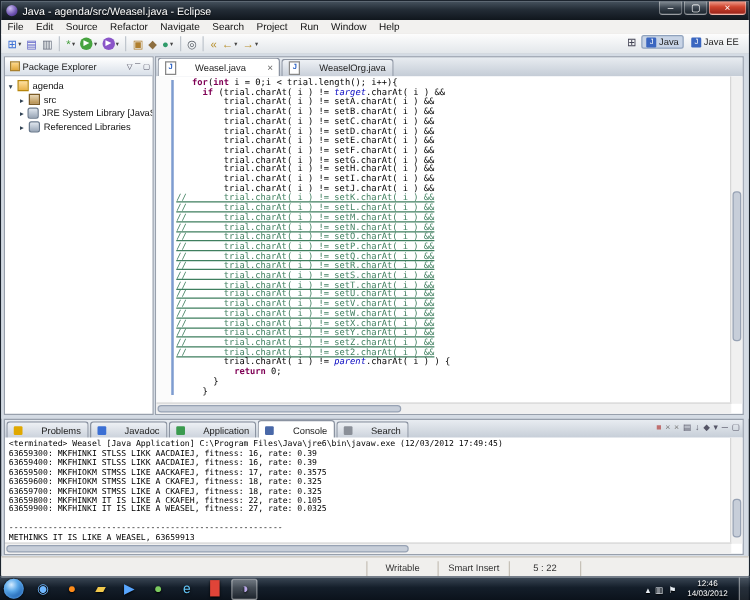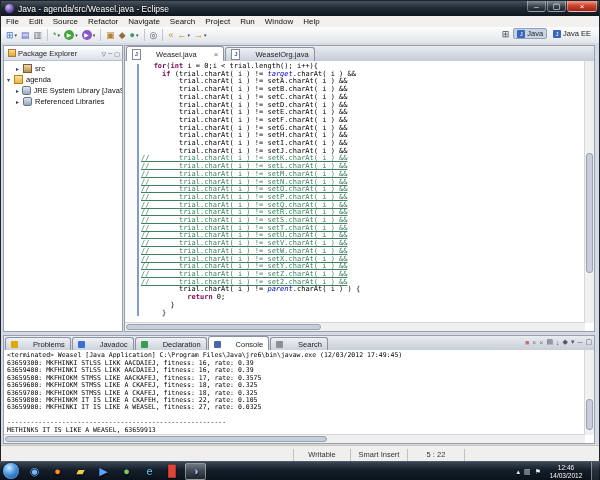--- a/index.html
+++ b/index.html
@@ -221,29 +221,29 @@
       <div class="view-header">
         <span class="view-header-icon"></span>
         <span class="view-header-title">Package Explorer</span>
         <span class="view-header-btns">
             <span>▽</span>
             <span>─</span>
             <span>▢</span>
           </span>
       </div>
       <div class="tree">
+          <div class="tree-row" style="padding-left: 3px;">
+            <span class="tree-expander">▾</span>
+            <span class="tree-icon ti-project"></span>
+            <span class="tree-label">agenda</span>
+          </div>
           <div class="tree-row" style="padding-left: 12px;">
             <span class="tree-expander">▸</span>
             <span class="tree-icon ti-src"></span>
             <span class="tree-label">src</span>
-          </div>
-          <div class="tree-row" style="padding-left: 3px;">
-            <span class="tree-expander">▾</span>
-            <span class="tree-icon ti-project"></span>
-            <span class="tree-label">agenda</span>
           </div>
           <div class="tree-row" style="padding-left: 12px;">
             <span class="tree-expander">▸</span>
             <span class="tree-icon ti-library"></span>
             <span class="tree-label">JRE System Library [JavaSE-1.6]</span>
           </div>
           <div class="tree-row" style="padding-left: 12px;">
             <span class="tree-expander">▸</span>
             <span class="tree-icon ti-library"></span>
             <span class="tree-label">Referenced Libraries</span>
@@ -282,21 +282,21 @@
         <span class="ctab">
           <span class="ctab-icon" style="background: rgb(224, 168, 0);"></span>
           <span class="ctab-label">Problems</span>
         </span>
         <span class="ctab">
           <span class="ctab-icon" style="background: rgb(59, 111, 212);"></span>
           <span class="ctab-label">Javadoc</span>
         </span>
         <span class="ctab">
           <span class="ctab-icon" style="background: rgb(59, 155, 79);"></span>
-          <span class="ctab-label">Declaration</span>
+          <span class="ctab-label">Application</span>
         </span>
         <span class="ctab active">
           <span class="ctab-icon" style="background: rgb(73, 104, 168);"></span>
           <span class="ctab-label">Console</span>
         </span>
         <span class="ctab">
           <span class="ctab-icon" style="background: rgb(138, 143, 152);"></span>
           <span class="ctab-label">Search</span>
         </span>
       </div>

